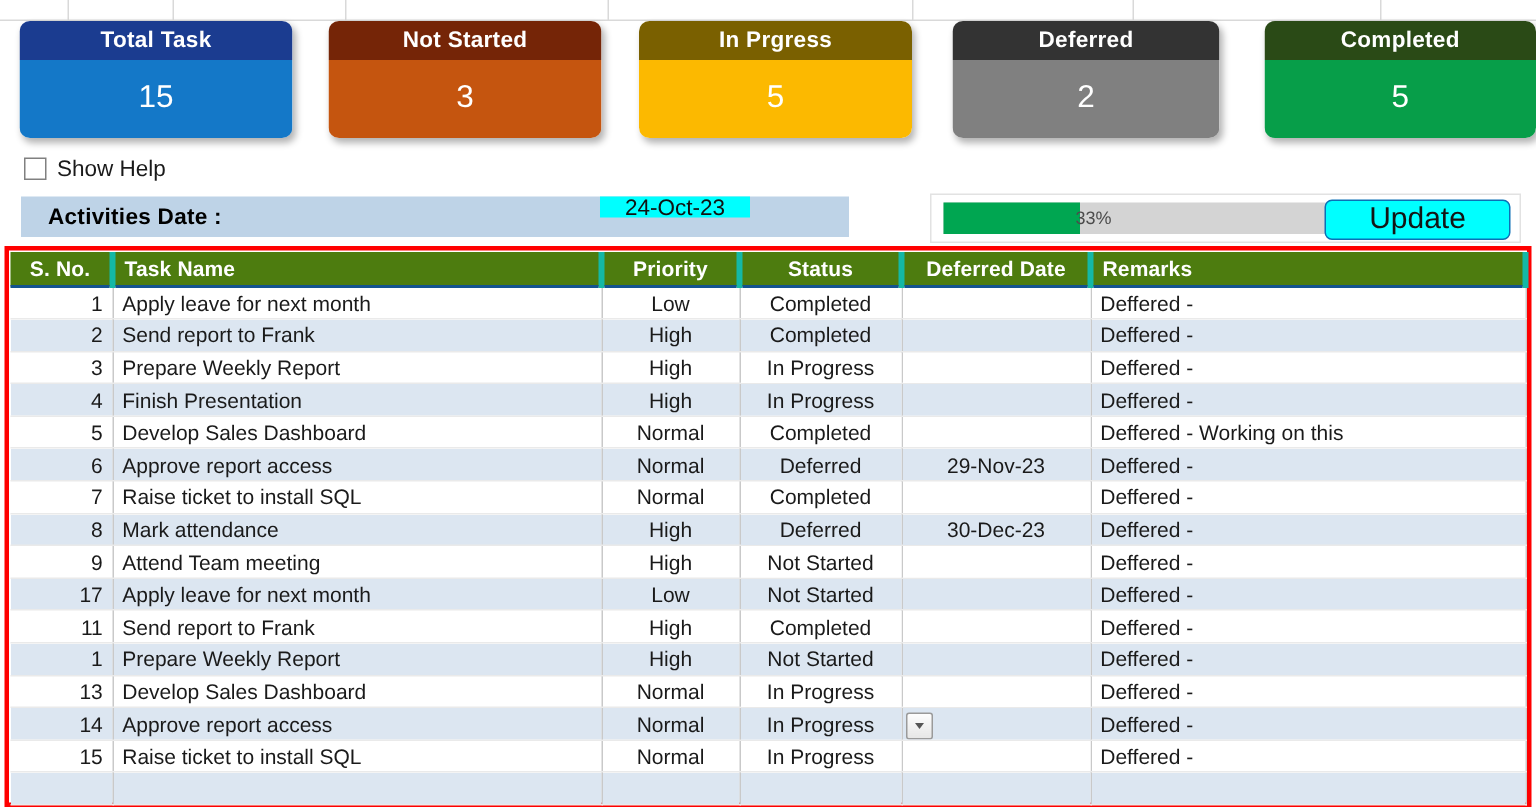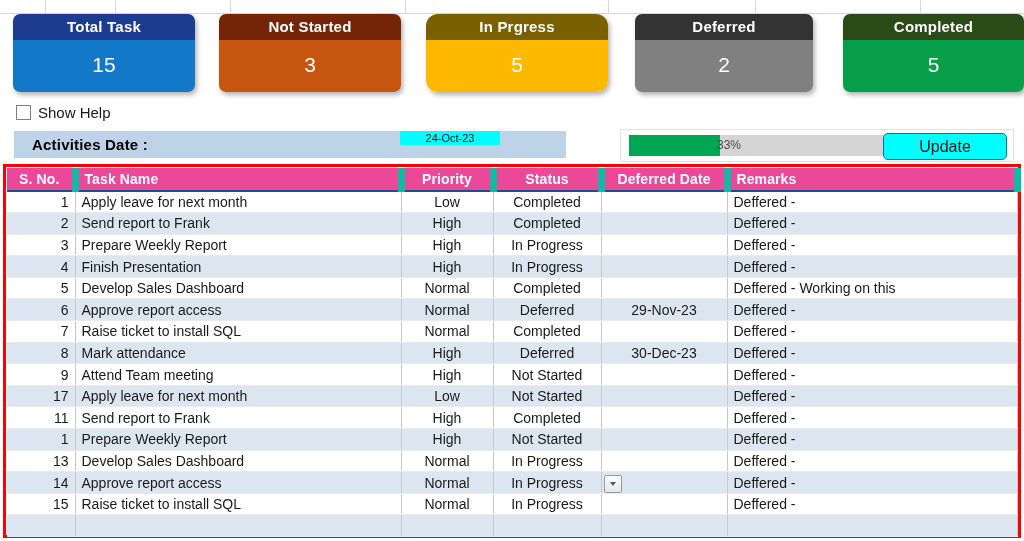--- a/index.html
+++ b/index.html
@@ -42,21 +42,21 @@
   .act-date-bar{
     position:absolute;left:14px;top:2px;width:552px;height:27px;
     background:#bed3e7;display:flex;align-items:center;
   }
   .act-date-bar .lbl{
     font-size:15px;font-weight:bold;color:#000000;padding-left:18px;letter-spacing:.2px;
   }
   .date-value{
     position:absolute;left:400px;top:2px;width:100px;height:14px;
     background:#00ffff;display:flex;align-items:center;justify-content:center;
-    font-size:11px;color:#111111;
+    font-size:15px;color:#111111;
   }
   .completion-label{
     position:absolute;left:505px;top:2px;height:27px;display:flex;align-items:center;
     font-size:15px;color:#1a1a1a;
   }
   .progress-shell{
     position:absolute;left:620px;top:0px;width:392px;height:31px;
     background:#ffffff;border:1px solid #e2e2e2;
     display:flex;align-items:center;
   }
@@ -65,35 +65,35 @@
   }
   .progress-fill{position:absolute;left:0;top:0;height:21px;background:#00a651;}
   .progress-text{
     position:absolute;left:96px;top:5px;height:21px;line-height:21px;
     font-size:12px;color:#4c4c4c;
   }
   .update-btn{
     position:absolute;right:6px;top:3px;width:122px;height:25px;
     background:#00ffff;border:1.5px solid #0b6fb5;border-radius:5px;
     display:flex;align-items:center;justify-content:center;
-    font-size:16px;color:#141414;cursor:pointer;
+    font-size:20px;color:#141414;cursor:pointer;
   }
 
   
   .table-frame{
     position:absolute;left:3px;top:164px;width:1018px;height:374px;
     border:3px solid #ff0000;background:#ffffff;box-sizing:border-box;
   }
   table.tasks{
     border-collapse:collapse;width:1010px;margin:1px 0 0 1px;
     table-layout:fixed;
   }
   table.tasks th{
-    background:#ec4899;color:#ffffff;font-size:14px;font-weight:bold;
-    height:23px;padding:0 6px;border-right:7px solid #14b8a6;
+    background:#4d7c0f;color:#ffffff;font-size:14px;font-weight:bold;
+    height:23px;padding:0 6px;border-right:4px solid #14b8a6;
     border-bottom:2px solid #14538f;
     text-align:center;letter-spacing:.1px;box-sizing:border-box;
   }
   table.tasks th.left{text-align:left;}
   table.tasks td{
     height:21.6px;font-size:14px;color:#1a1a1a;padding:0 6px;
     border-right:1px solid #c9c9c9;border-bottom:1px solid #eaeaea;
     box-sizing:border-box;white-space:nowrap;overflow:hidden;
   }
   table.tasks tbody tr:nth-child(even) td{background:#dce6f1;}
@@ -140,21 +140,21 @@
 
   <div class="kpi-strip" id="kpi-strip">
       <div class="kpi" style="left: 13px; width: 182px;">
         <div class="kpi-head" style="background: rgb(27, 60, 144);">Total Task</div>
         <div class="kpi-val" style="background: rgb(20, 120, 200);">15</div>
       </div>
       <div class="kpi" style="left: 219px; width: 182px;">
         <div class="kpi-head" style="background: rgb(117, 37, 7);">Not Started</div>
         <div class="kpi-val" style="background: rgb(197, 85, 15);">3</div>
       </div>
-      <div class="kpi" style="left: 426px; width: 182px; border-radius: 12px;">
+      <div class="kpi" style="left: 426px; width: 182px;">
         <div class="kpi-head" style="background: rgb(122, 96, 0);">In Prgress</div>
         <div class="kpi-val" style="background: rgb(252, 185, 0);">5</div>
       </div>
       <div class="kpi" style="left: 635px; width: 178px;">
         <div class="kpi-head" style="background: rgb(51, 51, 51);">Deferred</div>
         <div class="kpi-val" style="background: rgb(128, 128, 128);">2</div>
       </div>
       <div class="kpi" style="left: 843px; width: 181px;">
         <div class="kpi-head" style="background: rgb(42, 74, 22);">Completed</div>
         <div class="kpi-val" style="background: rgb(7, 158, 73);">5</div>

